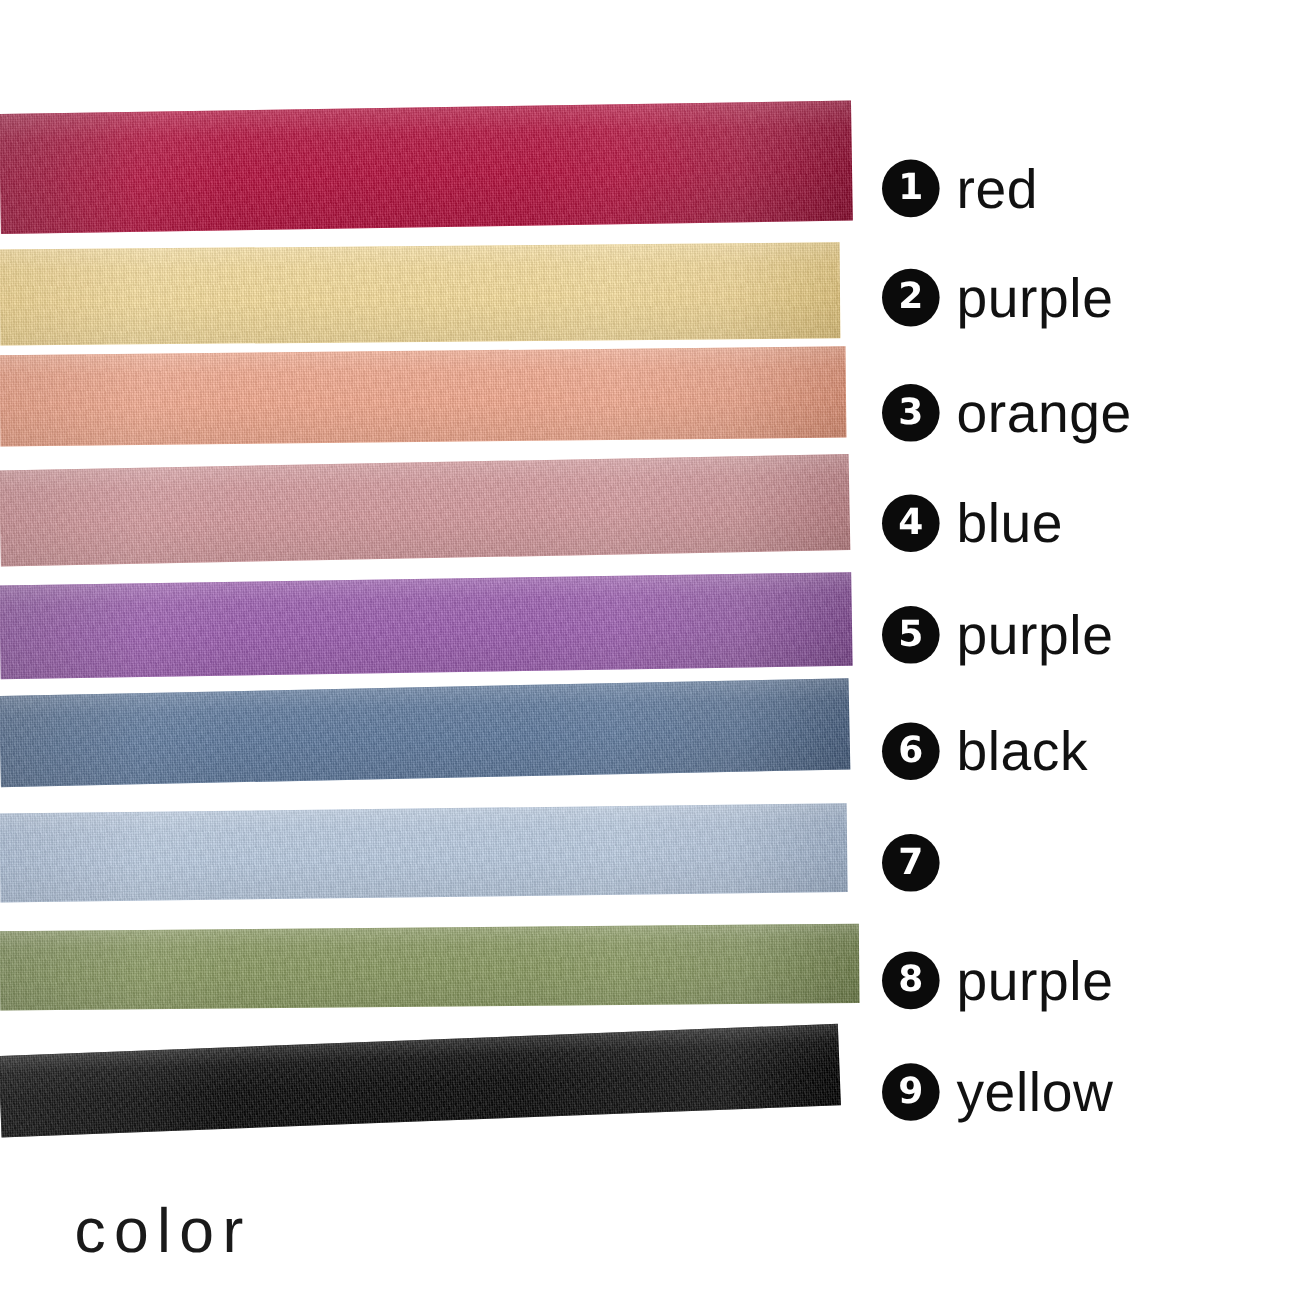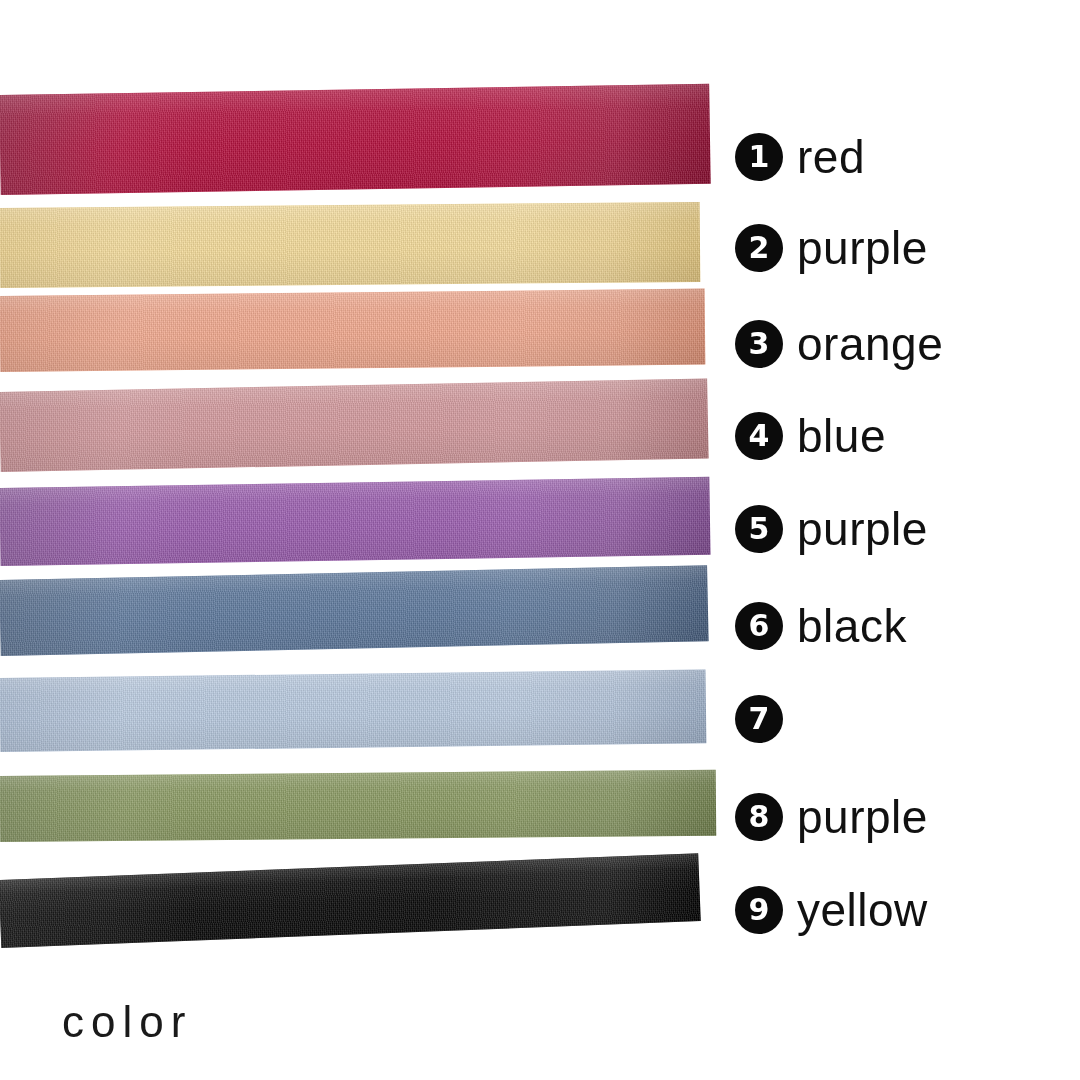--- a/index.html
+++ b/index.html
@@ -119,21 +119,21 @@
     letter-spacing: 0.5px;
     line-height: 1;
   }
 
   
   .caption {
     position: absolute;
     left: 62px;
     top: 1000px;
     font-family: "Liberation Sans", sans-serif;
-    font-size: 44px;
+    font-size: 52px;
     font-weight: 300;
     color: #1a1a1a;
     letter-spacing: 7px;
     line-height: 1;
   }
 </style>
 </head>
 <body>
 
 <div id="canvas">

